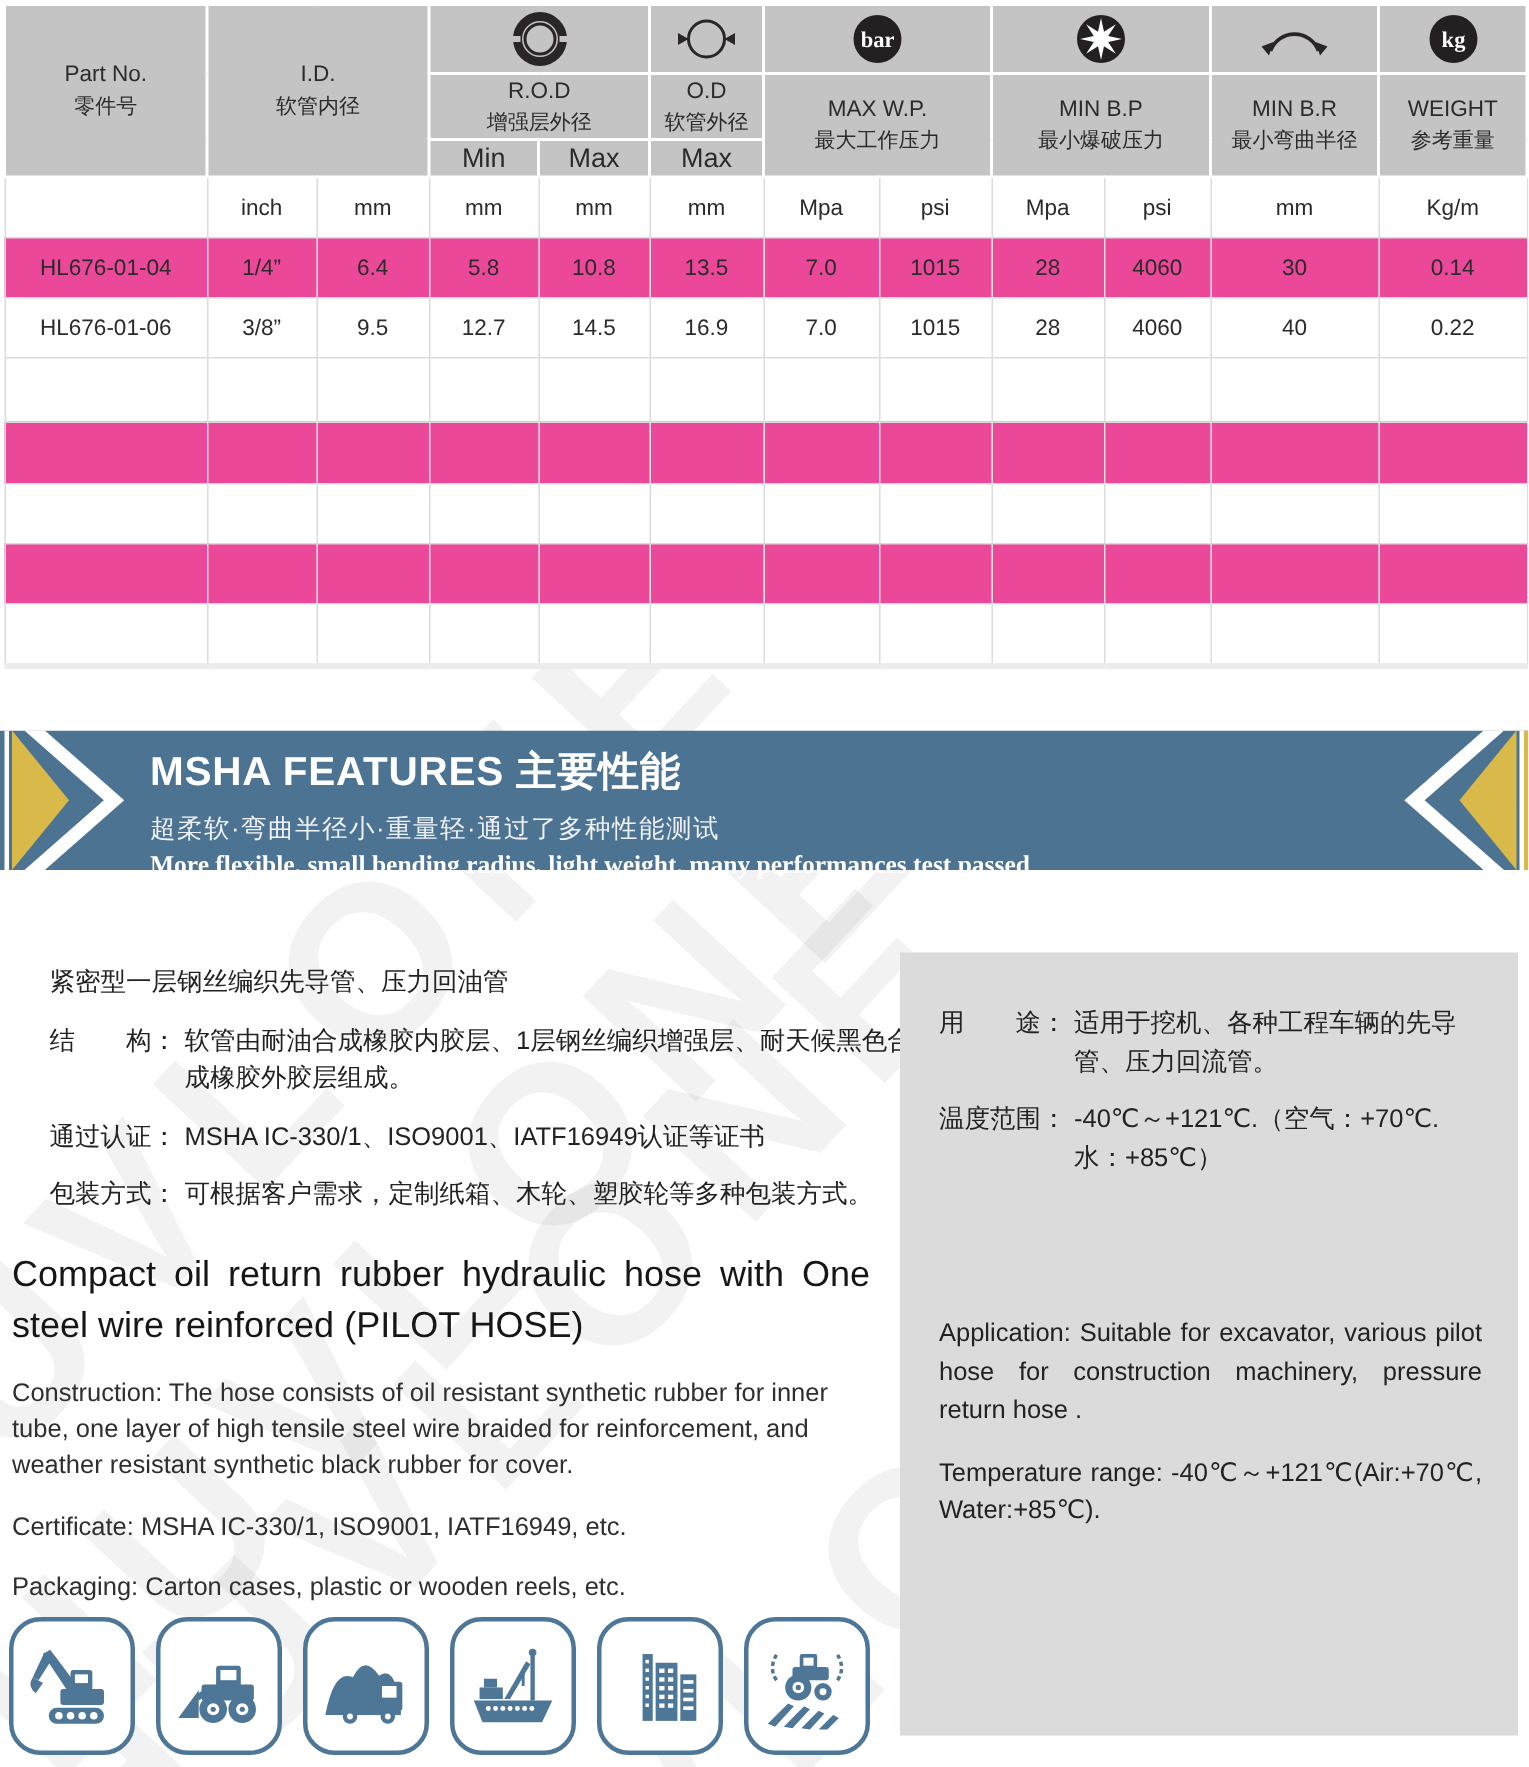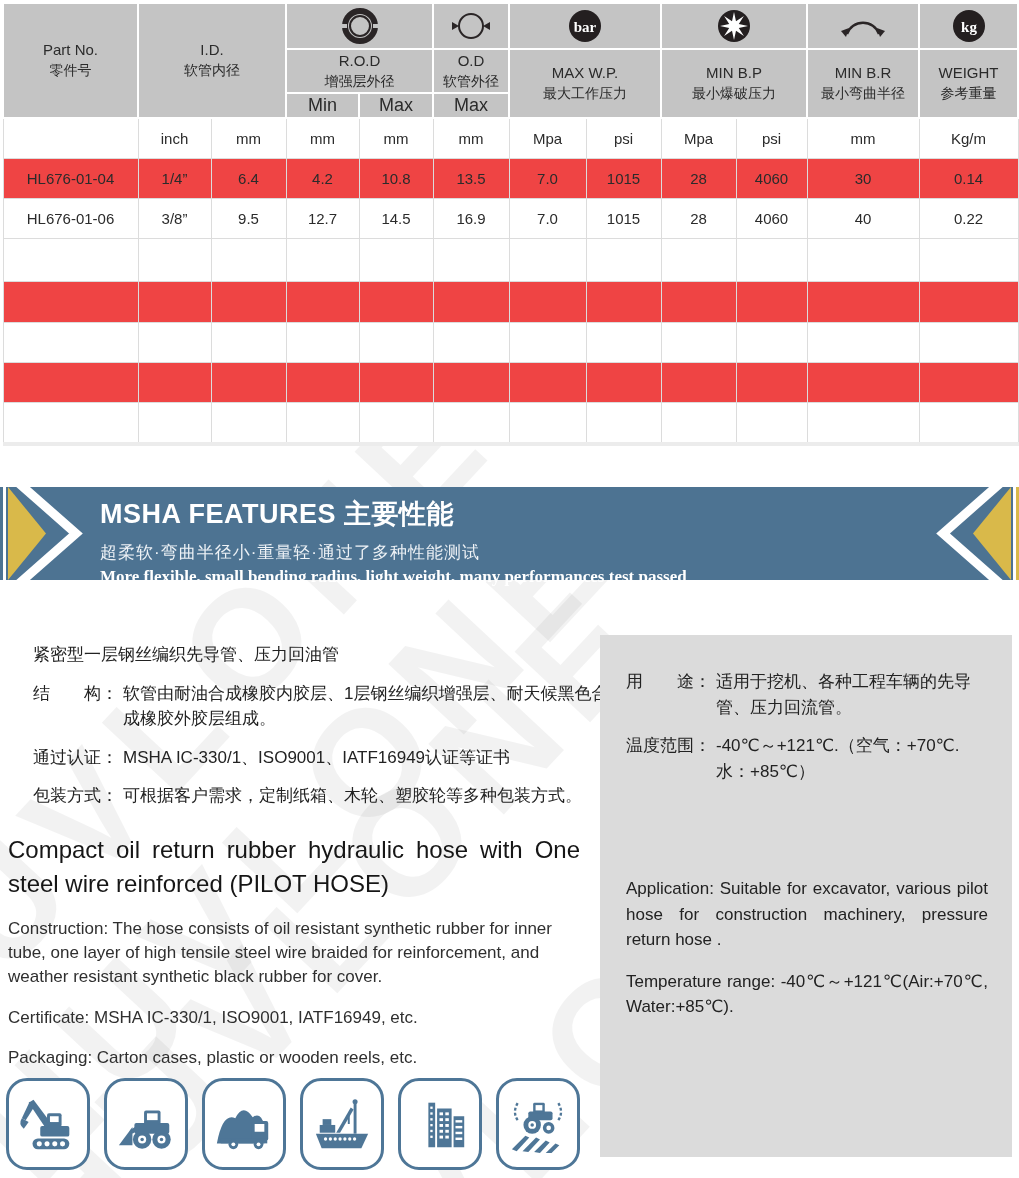--- a/index.html
+++ b/index.html
@@ -17,21 +17,21 @@
   table.spec { border-collapse:collapse; table-layout:fixed; width:1015px; }
   table.spec th { background:#c4c4c4; border:2px solid #ffffff; font-weight:normal;
                   text-align:center; vertical-align:middle; padding:0; }
   table.spec td { border:1px solid #dcdcdc; text-align:center; vertical-align:middle;
                   font-size:15px; color:#2b2b2b; padding:0; background:#fff; }
   tr.hdr-icons th { height:44px; }
   tr.hdr-labels th { height:44px; }
   tr.hdr-minmax th { height:25px; font-size:18px; color:#2b2b2b; }
   tr.units-row { height:40px; }
   tr.data-row { height:40px; }
-  tr.alt td { background:#ef4444; }
+  tr.alt td { background:#ec4899; }
   .h-en { font-size:15px; color:#2b2b2b; line-height:1.25; }
   .h-zh { font-size:14px; color:#2b2b2b; line-height:1.25; margin-top:2px; }
   .icon-cell svg { display:block; margin:0 auto; }
   tbody tr:last-child td { border-bottom:4px solid #ececec; }
 
   
   .banner { position:absolute; left:0; top:487px; width:1019px; height:93px; z-index:2; }
   .banner-bg { position:absolute; left:0; top:0; }
   .banner-text { position:absolute; left:100px; top:9px; }
   .banner-title { font-size:27px; font-weight:bold; color:#ffffff; letter-spacing:0.5px; }
@@ -186,21 +186,21 @@
         <td>psi</td>
         <td>Mpa</td>
         <td>psi</td>
         <td>mm</td>
         <td>Kg/m</td>
       </tr>
       <tr class="data-row alt">
         <td>HL676-01-04</td>
         <td>1/4”</td>
         <td>6.4</td>
-        <td>4.2</td>
+        <td>5.8</td>
         <td>10.8</td>
         <td>13.5</td>
         <td>7.0</td>
         <td>1015</td>
         <td>28</td>
         <td>4060</td>
         <td>30</td>
         <td>0.14</td>
       </tr>
       <tr class="data-row">

